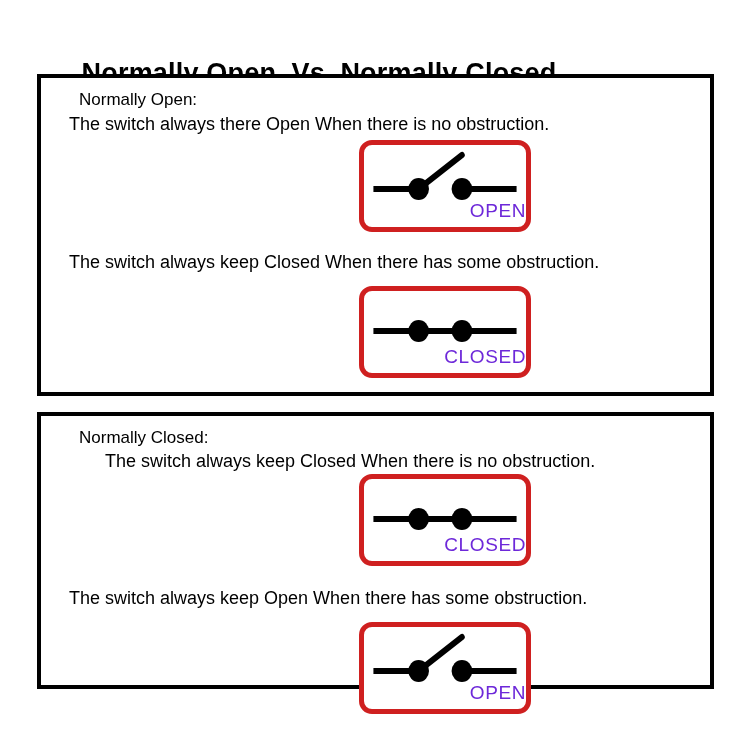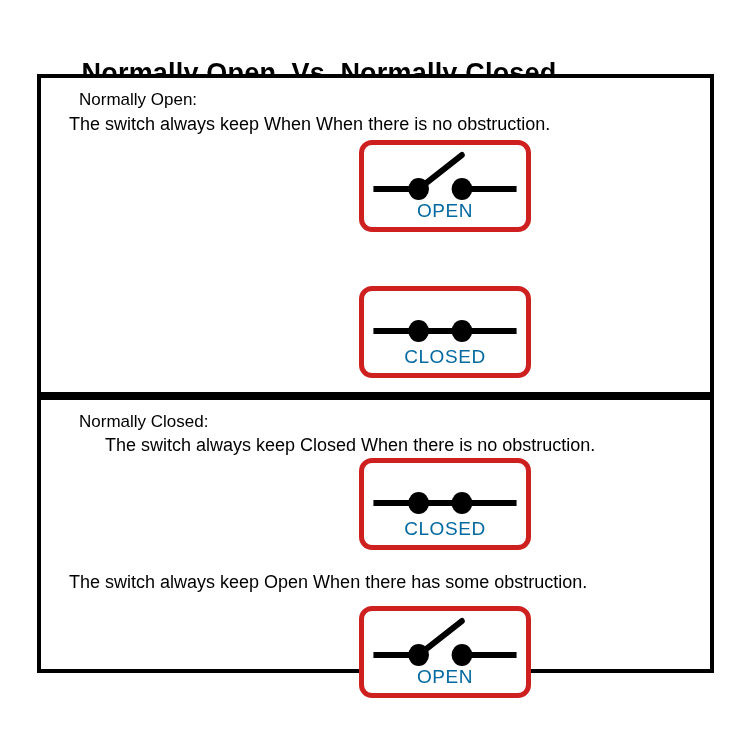--- a/index.html
+++ b/index.html
@@ -34,21 +34,21 @@
   
   .panel {
     position: absolute;
     left: 37px;
     width: 677px;
     border: 4px solid #000000;
     box-sizing: border-box;
     background: #ffffff;
   }
   #panel-normally-open   { top: 74px;  height: 322px; padding-left: 44px; }
-  #panel-normally-closed { top: 396px; height: 277px; }
+  #panel-normally-closed { top: 412px; height: 277px; }
 
   
   .heading-line {
     position: absolute;
     left: 38px;
     font-size: 17px;
     font-weight: normal;
     color: #000000;
     white-space: nowrap;
   }
@@ -90,49 +90,50 @@
     left: 0;
     top: 0;
     width: 100%;
     height: 62px;
   }
   .switch-label {
     position: absolute;
     left: 0;
     bottom: 5px;
     width: 100%;
-    text-align: center;
+    text-align: right;
     font-size: 19px;
     letter-spacing: 0.6px;
-    color: #0369a1;
+    color: #6d28d9;
     white-space: nowrap;
   }
 </style>
 </head>
 <body>
 
 <div class="title">Normally Open  Vs  Normally Closed</div>
 
 <div class="panel" id="panel-normally-open">
 
   <div class="heading-line" id="np-heading">Normally Open:</div>
 
-  <div class="body-line" id="np-line-1">The switch always keep When When there is no obstruction.</div>
+  <div class="body-line" id="np-line-1">The switch always there Open When there is no obstruction.</div>
 
   <div class="switch-box" id="np-box-open">
     <svg class="switch-graphic" viewBox="0 0 172 62" preserveAspectRatio="none">
       <line x1="10" y1="44" x2="56" y2="44" stroke="#000000" stroke-width="6" stroke-linecap="butt"></line>
       <line x1="104" y1="44" x2="162" y2="44" stroke="#000000" stroke-width="6" stroke-linecap="butt"></line>
       <line x1="58" y1="44" x2="104" y2="10" stroke="#000000" stroke-width="6" stroke-linecap="round"></line>
       <circle cx="58" cy="44" r="11" fill="#000000"></circle>
       <circle cx="104" cy="44" r="11" fill="#000000"></circle>
     </svg>
     <div class="switch-label">OPEN</div>
   </div>
 
+  <div class="body-line" id="np-line-2">The switch always keep Closed When there has some obstruction.</div>
 
   <div class="switch-box" id="np-box-closed">
     <svg class="switch-graphic" viewBox="0 0 172 62" preserveAspectRatio="none">
       <line x1="10" y1="40" x2="162" y2="40" stroke="#000000" stroke-width="6" stroke-linecap="butt"></line>
       <circle cx="58" cy="40" r="11" fill="#000000"></circle>
       <circle cx="104" cy="40" r="11" fill="#000000"></circle>
     </svg>
     <div class="switch-label">CLOSED</div>
   </div>
 

